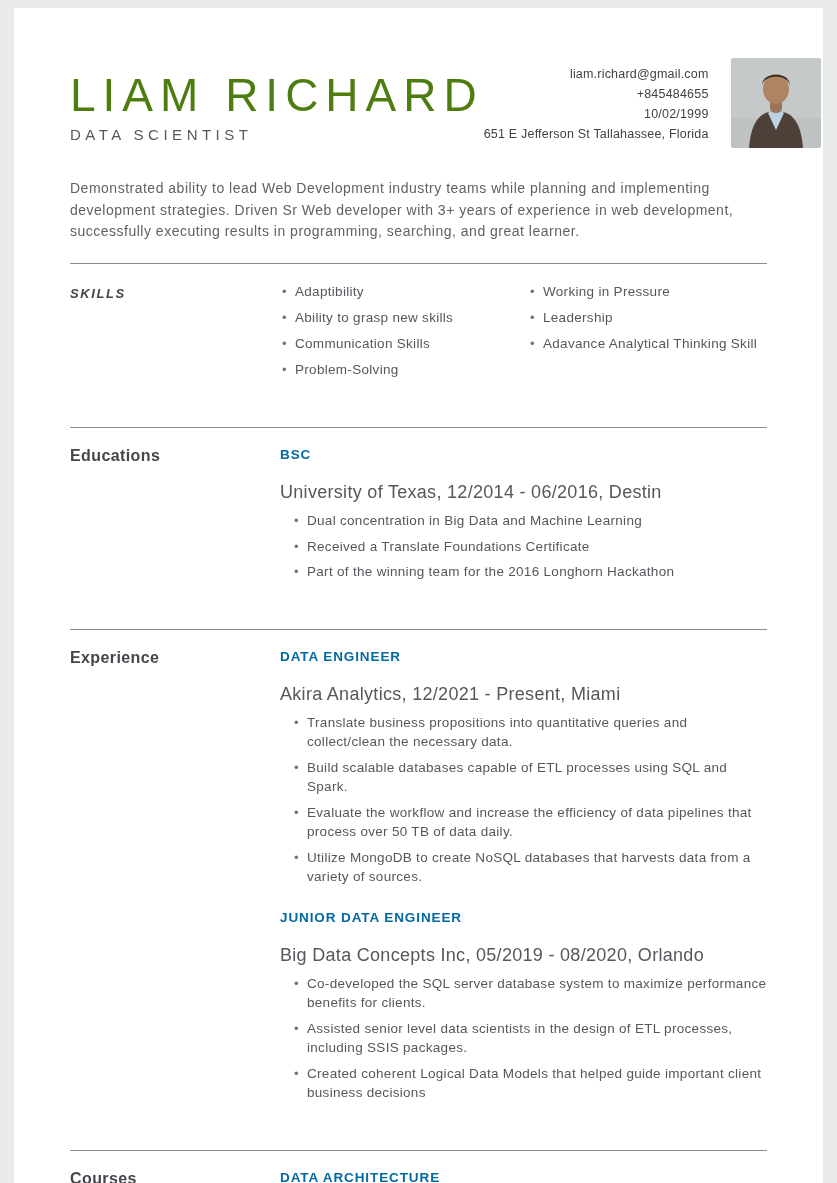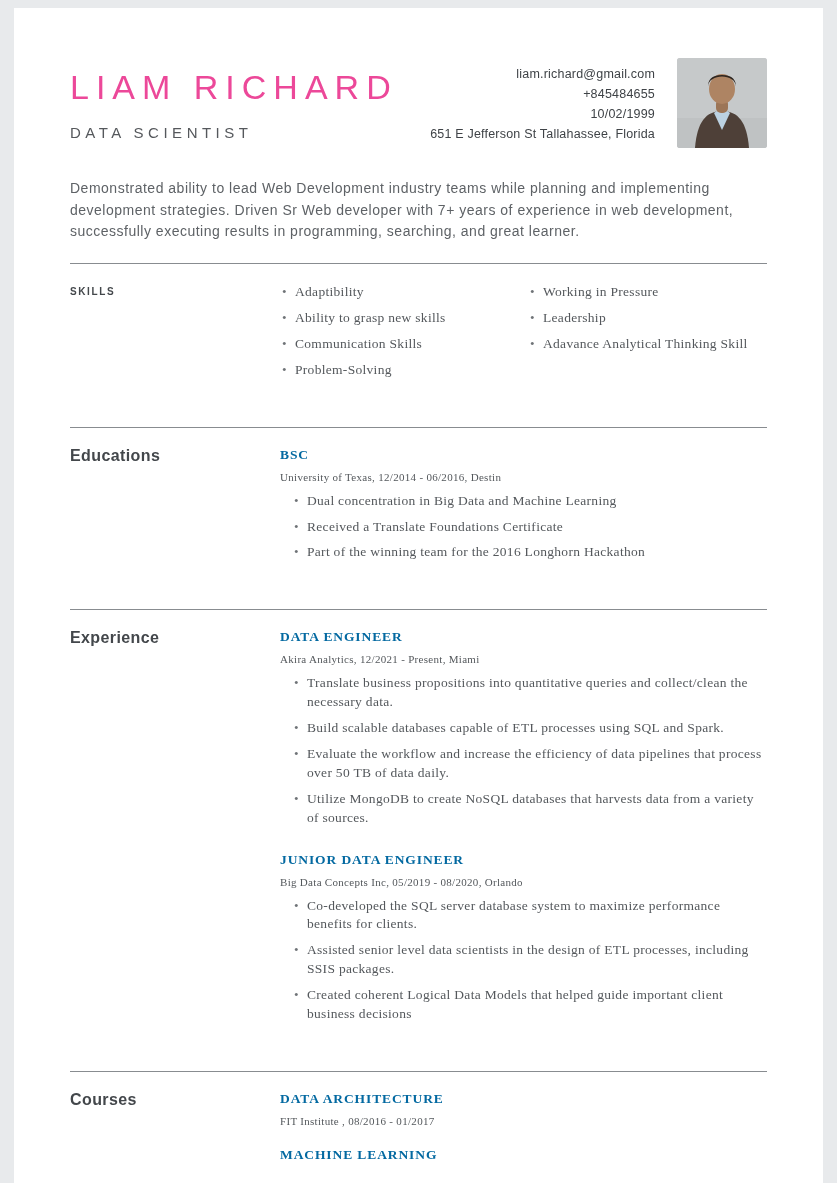--- a/index.html
+++ b/index.html
@@ -12,25 +12,25 @@
   .page {
     position: absolute;
     top: 8px; left: 14px;
     width: 809px; height: 1420px;
     background: #ffffff;
     padding: 50px 56px 0 56px;
   }
   .header { display: flex; align-items: flex-start; }
   .identity { flex: 1; padding-top: 10px; }
   .name {
-    font-size: 34px; font-weight: 400; letter-spacing: 7px;
-    color: #ec4899; white-space: nowrap;
+    font-size: 46px; font-weight: 400; letter-spacing: 7px;
+    color: #4d7c0f; white-space: nowrap;
   }
   .job-title {
-    margin-top: 17px; font-size: 15px; letter-spacing: 4.5px;
+    margin-top: 4px; font-size: 15px; letter-spacing: 4.5px;
     color: #55585c;
   }
   .contact {
     text-align: right; font-size: 12.5px; line-height: 1.6;
     color: #3f4347; letter-spacing: 0.2px;
     padding-top: 6px; margin-right: 22px; white-space: nowrap;
   }
   .photo {
     width: 90px; height: 90px; border-radius: 3px;
     overflow: hidden; flex-shrink: 0; background: #c9cccd;
@@ -40,29 +40,29 @@
     margin-top: 30px; font-size: 14px; line-height: 1.55;
     letter-spacing: 0.5px; color: #5e6266; max-width: 700px;
   }
   .rule { border: none; border-top: 1px solid #888c90; margin: 20px 0 0 0; }
   .section { display: flex; padding: 19px 0 20px 0; }
   .section-label {
     width: 210px; flex-shrink: 0;
     font-size: 16px; font-weight: 700; letter-spacing: 0.4px;
     color: #43474b;
   }
-  .section-label.caps { font-size: 10px; letter-spacing: 1.6px; padding-top: 3px; }
-  .section-content { flex: 1; min-width: 0; font-family: Liberation Serif, serif; }
+  .section-label.caps { font-size: 13px; letter-spacing: 1.6px; padding-top: 3px; font-style: italic; }
+  .section-content { flex: 1; min-width: 0; }
   .entry + .entry { margin-top: 24px; }
   .entry-title {
     font-size: 13.5px; font-weight: 700; letter-spacing: 0.9px;
     color: #0369a1; text-transform: uppercase;
   }
   .meta {
-    margin-top: 8px; font-size: 11px; letter-spacing: 0.3px;
+    margin-top: 20px; font-size: 18px; letter-spacing: 0.3px;
     color: #54585c;
   }
   ul.bullets { list-style: none; margin-top: 9px; }
   ul.bullets li {
     position: relative; padding-left: 15px;
     font-size: 13.5px; line-height: 1.4; letter-spacing: 0.3px;
     color: #54585c; margin-bottom: 7px;
   }
   ul.bullets li::before {
     content: "\2022"; position: absolute; left: 2px; top: 0;
@@ -98,21 +98,21 @@
         <rect y="60" width="90" height="30" fill="#bfc2c3"></rect>
         <path d="M45 53 C29 53 20 64 18 90 L72 90 C70 64 61 53 45 53 Z" fill="#4e4038"></path>
         <path d="M37 55 L45 72 L53 55 L49 52 L41 52 Z" fill="#bcd2e2"></path>
         <rect x="39" y="41" width="12" height="14" rx="5" fill="#9c7557"></rect>
         <ellipse cx="45" cy="31" rx="13" ry="15" fill="#ae8463"></ellipse>
         <path d="M31 29 C31 15 59 15 59 29 C59 22 56 17 45 17 C34 17 31 22 31 29 Z" fill="#2e2620"></path>
       </svg>
     </div>
   </header>
 
-  <p class="summary">Demonstrated ability to lead Web Development industry teams while planning and implementing development strategies. Driven Sr Web developer with 7+ years of experience in web development, successfully executing results in programming, searching, and great learner.</p>
+  <p class="summary">Demonstrated ability to lead Web Development industry teams while planning and implementing development strategies. Driven Sr Web developer with 3+ years of experience in web development, successfully executing results in programming, searching, and great learner.</p>
 
   <hr class="rule">
 
   <section class="section">
     <div class="section-label caps">SKILLS</div>
     <div class="section-content skills-cols">
       <ul class="bullets">
         <li>Adaptibility</li>
         <li>Ability to grasp new skills</li>
         <li>Communication Skills</li>

